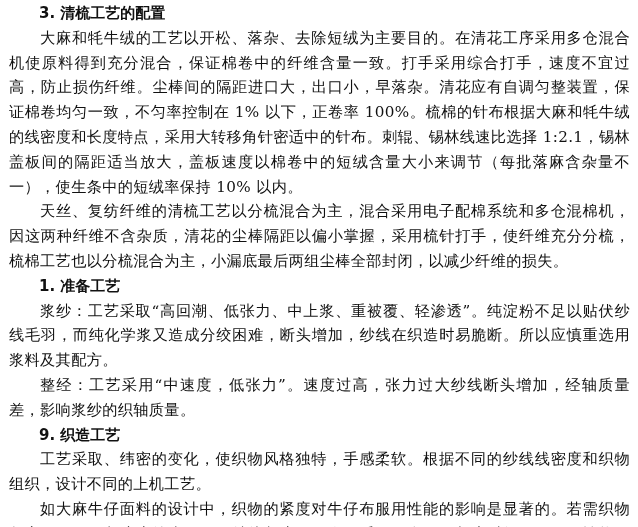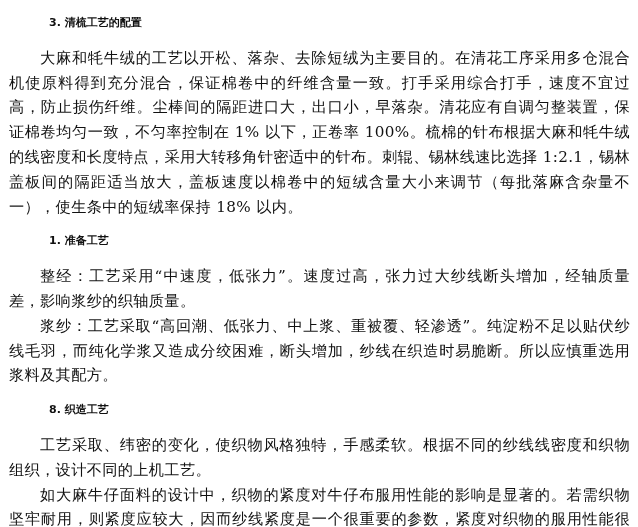--- a/index.html
+++ b/index.html
@@ -13,36 +13,37 @@
     font-size: 15.2px;
     line-height: 24.8px;
     text-align: justify;
     text-align-last: left;
     letter-spacing: 0.35px;
     margin: 0;
   }
   .heading {
     font-family: "DejaVu Sans", "Liberation Sans", sans-serif;
     font-weight: bold;
-    font-size: 11px;
+    font-size: 15px;
     line-height: 24.8px;
     padding-left: 30px;
-    margin: 10px;
+    margin: 0;
   }
   .para { text-indent: 31px; }
 </style>
 </head>
 <body>
 
 <div class="page">
 
   <h3 class="heading">3. 清梳工艺的配置</h3>
-  <p class="line-block para">大麻和牦牛绒的工艺以开松、落杂、去除短绒为主要目的。在清花工序采用多仓混合机使原料得到充分混合，保证棉卷中的纤维含量一致。打手采用综合打手，速度不宜过高，防止损伤纤维。尘棒间的隔距进口大，出口小，早落杂。清花应有自调匀整装置，保证棉卷均匀一致，不匀率控制在 1% 以下，正卷率 100%。梳棉的针布根据大麻和牦牛绒的线密度和长度特点，采用大转移角针密适中的针布。刺辊、锡林线速比选择 1:2.1，锡林盖板间的隔距适当放大，盖板速度以棉卷中的短绒含量大小来调节（每批落麻含杂量不一），使生条中的短绒率保持 18% 以内。</p>
+  <p class="line-block para">大麻和牦牛绒的工艺以开松、落杂、去除短绒为主要目的。在清花工序采用多仓混合机使原料得到充分混合，保证棉卷中的纤维含量一致。打手采用综合打手，速度不宜过高，防止损伤纤维。尘棒间的隔距进口大，出口小，早落杂。清花应有自调匀整装置，保证棉卷均匀一致，不匀率控制在 1% 以下，正卷率 100%。梳棉的针布根据大麻和牦牛绒的线密度和长度特点，采用大转移角针密适中的针布。刺辊、锡林线速比选择 1:2.1，锡林盖板间的隔距适当放大，盖板速度以棉卷中的短绒含量大小来调节（每批落麻含杂量不一），使生条中的短绒率保持 10% 以内。</p>
+  <p class="line-block para">天丝、复纺纤维的清梳工艺以分梳混合为主，混合采用电子配棉系统和多仓混棉机，因这两种纤维不含杂质，清花的尘棒隔距以偏小掌握，采用梳针打手，使纤维充分分梳，梳棉工艺也以分梳混合为主，小漏底最后两组尘棒全部封闭，以减少纤维的损失。</p>
 
   <h3 class="heading">1. 准备工艺</h3>
+  <p class="line-block para">浆纱：工艺采取“高回潮、低张力、中上浆、重被覆、轻渗透”。纯淀粉不足以贴伏纱线毛羽，而纯化学浆又造成分绞困难，断头增加，纱线在织造时易脆断。所以应慎重选用浆料及其配方。</p>
   <p class="line-block para">整经：工艺采用“中速度，低张力”。速度过高，张力过大纱线断头增加，经轴质量差，影响浆纱的织轴质量。</p>
-  <p class="line-block para">浆纱：工艺采取“高回潮、低张力、中上浆、重被覆、轻渗透”。纯淀粉不足以贴伏纱线毛羽，而纯化学浆又造成分绞困难，断头增加，纱线在织造时易脆断。所以应慎重选用浆料及其配方。</p>
 
-  <h3 class="heading">8. 织造工艺</h3>
+  <h3 class="heading">9. 织造工艺</h3>
   <p class="line-block para">工艺采取、纬密的变化，使织物风格独特，手感柔软。根据不同的纱线线密度和织物组织，设计不同的上机工艺。</p>
   <p class="line-block para math"><span>如大麻牛仔面料的设计中，织物的紧度对牛仔布服用性能的影响是显著的。若需织物坚牢耐用，则紧度应较大，因而纱线紧度是一个很重要的参数，紧度对织物的服用性能很重要。经纬紧度应该根据所设计的产品来合理选用。确定 </span></p>
 
 </div>
 
 </body></html>

